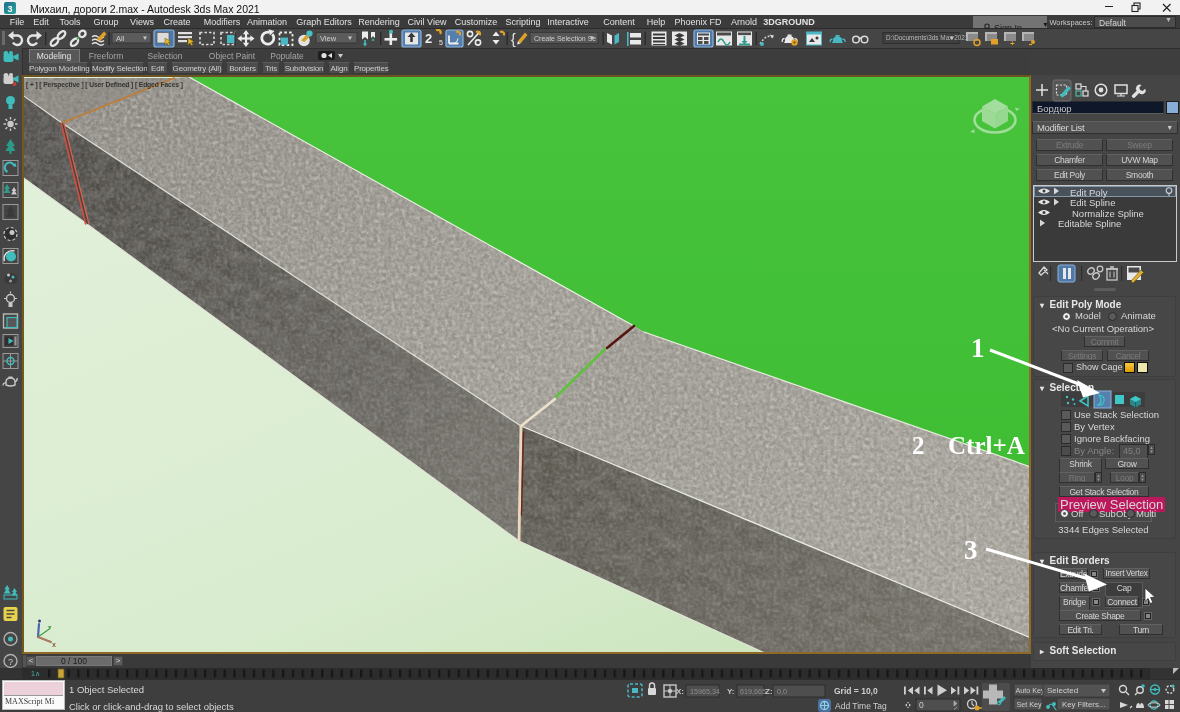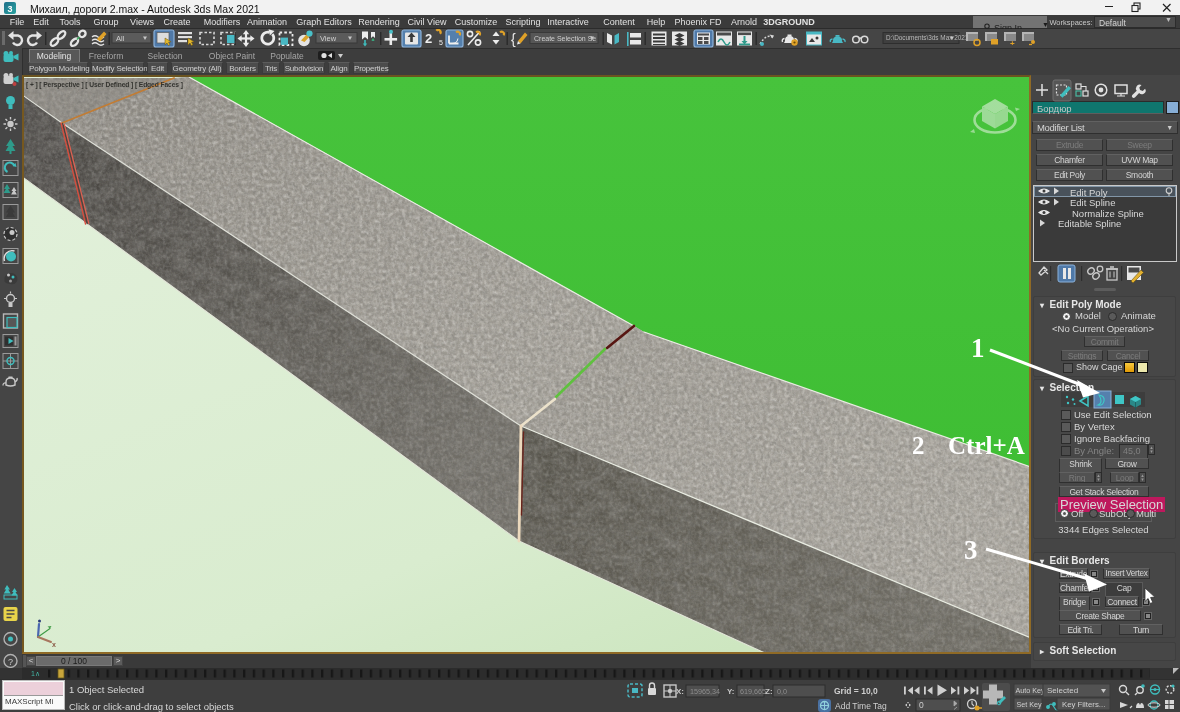--- a/index.html
+++ b/index.html
@@ -602,21 +602,21 @@
             <circle cx="43.5" cy="12" r="1"></circle>
    <path d="M49,9 l8,-5 l0,10 z" fill="none" stroke="#3fc6c6" stroke-width="1.5"></path>
    <path d="M68,3 q6,1 5,6 q-1,5 -6,4 q3,-1 3,-4 q0,-3 -2,-6 z" stroke="#3fc6c6" stroke-width="1.2" fill="none"></path>
    <rect x="84" y="3" width="9" height="9"></rect>
    <path d="M99,7 l5.5,-3 l5.5,3 l0,5.5 l-5.5,3 l-5.5,-3 z" fill="#2a8888"></path>
             <path d="M99,7 l5.5,3 l5.5,-3 l-5.5,-3 z" fill="#3fc6c6"></path>
             <path d="M104.5,10 l0,8" stroke="#1a5a5a" stroke-width="0.8"></path>
   </g>
  </g>
 </svg>
-<div class="fld" style="left:1px;top:26px;width:132px;height:13px;background:#0f766e;color:#c6c6c6;font-size:9.5px;padding:1px 0 0 4px">Бордюр</div>
+<div class="fld" style="left:1px;top:26px;width:132px;height:13px;background:#0f172a;color:#c6c6c6;font-size:9.5px;padding:1px 0 0 4px">Бордюр</div>
 <div class="abs" style="left:135px;top:26px;width:13px;height:13px;background:#87aed6;border:1px solid #1e1e1e;box-sizing:border-box"></div>
 <div class="b" style="left:1px;top:46px;width:146px;height:13px;text-align:left;padding-left:4px;line-height:11px;font-size:9.5px">Modifier List<span style="position:absolute;right:4px;top:0px;font-size:7px;color:#ccc">▼</span></div>
 <div class="b dim" style="left:5px;top:64px;width:67px;height:12px;line-height:10px">Extrude</div>
 <div class="b dim" style="left:75px;top:64px;width:67px;height:12px;line-height:10px">Sweep</div>
 <div class="b" style="left:5px;top:79px;width:67px;height:12px;line-height:10px">Chamfer</div>
 <div class="b" style="left:75px;top:79px;width:67px;height:12px;line-height:10px">UVW Map</div>
 <div class="b" style="left:5px;top:94px;width:67px;height:12px;line-height:10px">Edit Poly</div>
 <div class="b" style="left:75px;top:94px;width:67px;height:12px;line-height:10px">Smooth</div>
 <div class="abs" style="left:2px;top:110px;width:144px;height:77px;background:#3a3a3a;border:1px solid #c9c9c9;box-sizing:border-box"></div>
 <div class="abs" style="left:3px;top:111px;width:142px;height:10.5px;background:#49525b;outline:1px solid #8296a8;outline-offset:-1px"></div>
@@ -636,21 +636,21 @@
 <div class="b dim" style="left:30px;top:275px;width:42px;height:11px">Settings</div>
 <div class="b dim" style="left:76px;top:275px;width:42px;height:11px">Cancel</div>
 <div class="cb" style="left:32px;top:288px"></div>
       <div class="lab" style="left:45px;top:287px;font-size:9px">Show Cage</div>
 <div class="abs" style="left:93px;top:287px;width:11px;height:11px;background:#eba70c;border:1px solid #0a0a0a;box-sizing:border-box;background-image:linear-gradient(#f7c93e,#e09a06)"></div>
 <div class="abs" style="left:106px;top:287px;width:11px;height:11px;background:#ece8ac;border:1px solid #0a0a0a;box-sizing:border-box"></div>
 <div class="ro" style="top:304px;height:160px">
  <span class="rohead"><span style="font-size:8px">▾</span>&nbsp; Selection</span>
 </div>
 <div class="cb" style="left:30px;top:335px"></div>
-      <div class="lab" style="left:43px;top:334px;font-size:9.5px">Use Edit Selection</div>
+      <div class="lab" style="left:43px;top:334px;font-size:9.5px">Use Stack Selection</div>
 <div class="cb" style="left:30px;top:347px"></div>
       <div class="lab" style="left:43px;top:346px;font-size:9.5px">By Vertex</div>
 <div class="cb" style="left:30px;top:359px"></div>
       <div class="lab" style="left:43px;top:358px;font-size:9.5px">Ignore Backfacing</div>
 <div class="cb dim" style="left:30px;top:371px"></div>
       <div class="lab dim" style="left:43px;top:370px;font-size:9.5px">By Angle:</div>
 <div class="fld" style="left:88px;top:369px;width:29px;height:12px;color:#808080;padding:1px 0 16px 3px">45,0</div>
 <div class="spin" style="left:117px;top:369px">▴<br>▾</div>
 <div class="b" style="left:28px;top:383px;width:43px;height:25px">Shrink</div>
 <div class="b" style="left:74px;top:383px;width:44px;height:11px">Grow</div>
@@ -705,21 +705,21 @@
  <rect x="0" y="0" width="1180" height="11" fill="#333333"></rect>
  <rect x="22" y="0" width="1128" height="11" fill="#2c2c2c"></rect>
  <rect x="46" y="0" width="1104" height="11" fill="url(#tkp)"></rect>
  <text x="31" y="8" font-size="7" fill="#42b3a3" font-family="Liberation Sans">1∧</text>
  <rect x="58" y="1" width="6" height="9" fill="#c8a53b" stroke="#6a5a1a" stroke-width="0.8"></rect>
  <path d="M1173,0 l6,0 l-6,6 z" fill="#bbb"></path>
 </svg>
 <div id="statusbar">
  <div class="abs" style="left:2px;top:0px;width:63px;height:30px;background:#fafafa;border:1px solid #bbb;box-sizing:border-box">
   <div class="abs" style="left:1px;top:1px;width:59px;height:13px;background:#ecd0da;border-bottom:1px solid #999"></div>
-  <div class="abs" style="left:2px;top:16px;color:#3a3a3a;font-size:8px;font-family:Liberation Sans, sans-serif;white-space:nowrap">MAXScript Mi</div>
+  <div class="abs" style="left:2px;top:16px;color:#3a3a3a;font-size:8px;font-family:Liberation Serif, serif;white-space:nowrap">MAXScript Mi</div>
  </div>
  <div class="lab" style="left:69px;top:4px">1 Object Selected</div>
  <div class="lab" style="left:69px;top:21px">Click or click-and-drag to select objects</div>
  <svg class="abs" style="left:620px;top:0" width="560" height="33" viewBox="0 0 560 33" xmlns="http://www.w3.org/2000/svg">
   <rect x="8" y="4" width="14" height="13" rx="2" fill="none" stroke="#49b8c4" stroke-width="1.5" stroke-dasharray="3 2"></rect>
   <rect x="12" y="8" width="6" height="5" fill="#49b8c4"></rect>
   <g>
           <rect x="28" y="8" width="8" height="7" rx="1" fill="#d8d8d8"></rect>
           <path d="M29.5,8 v-2.5 a2.5,2.5 0 0 1 5,0 V8" fill="none" stroke="#d8d8d8" stroke-width="1.4"></path>
         </g>

